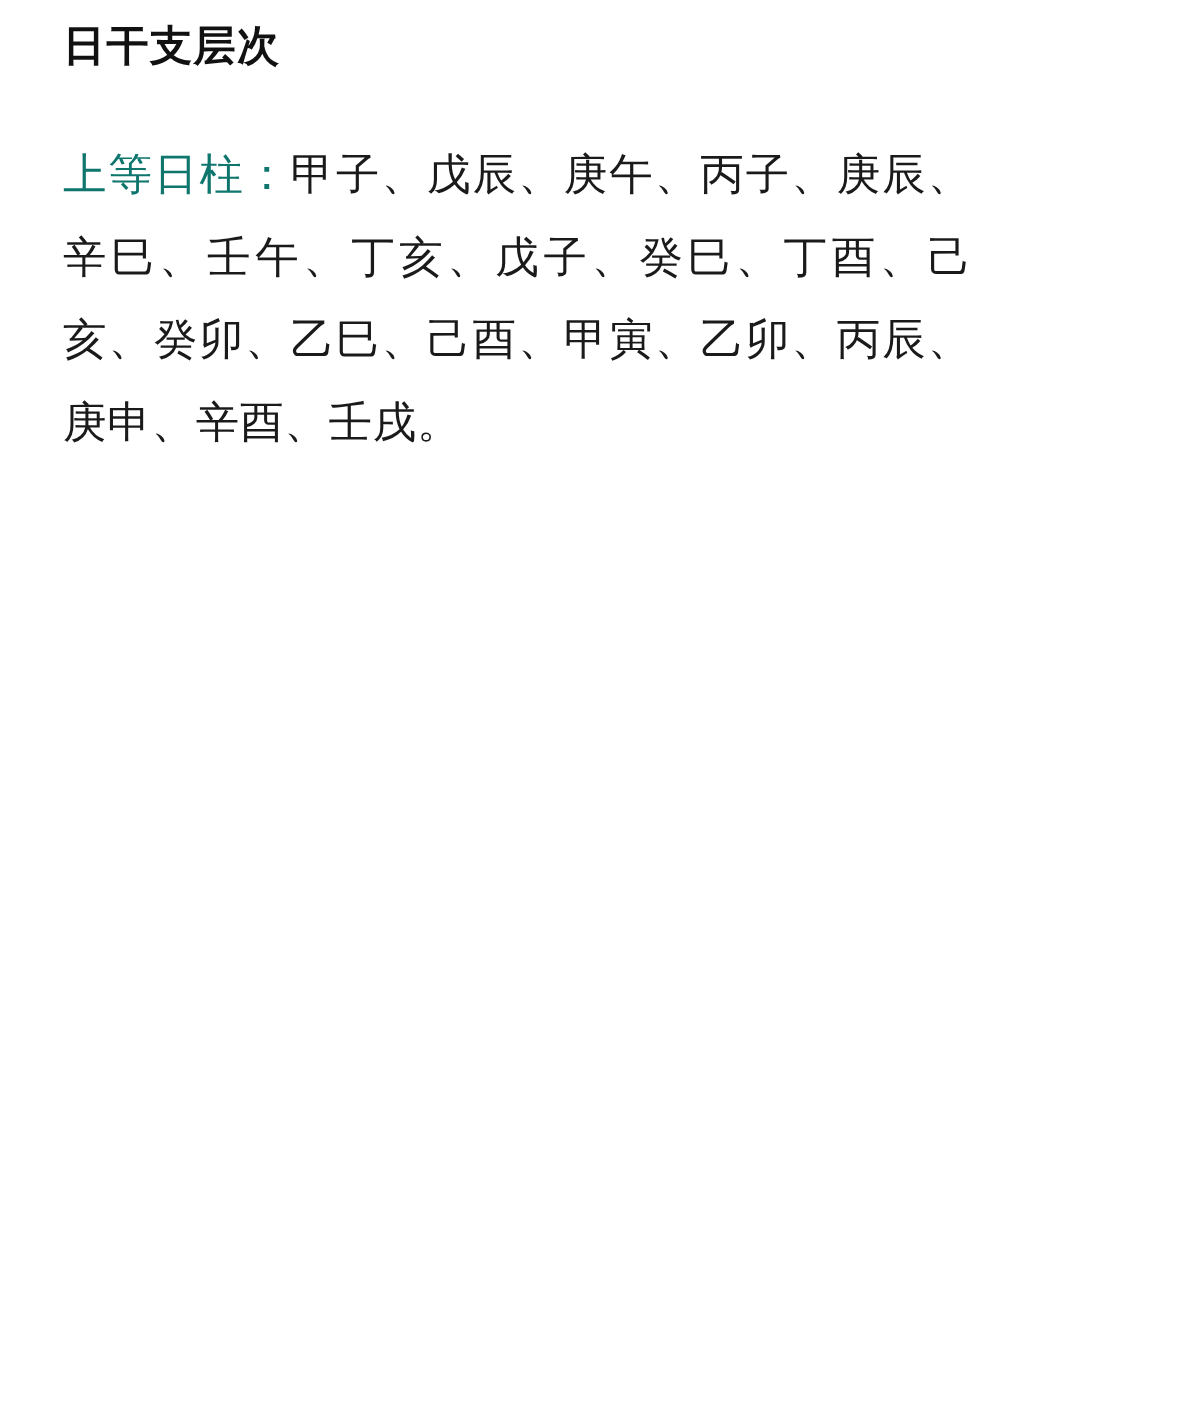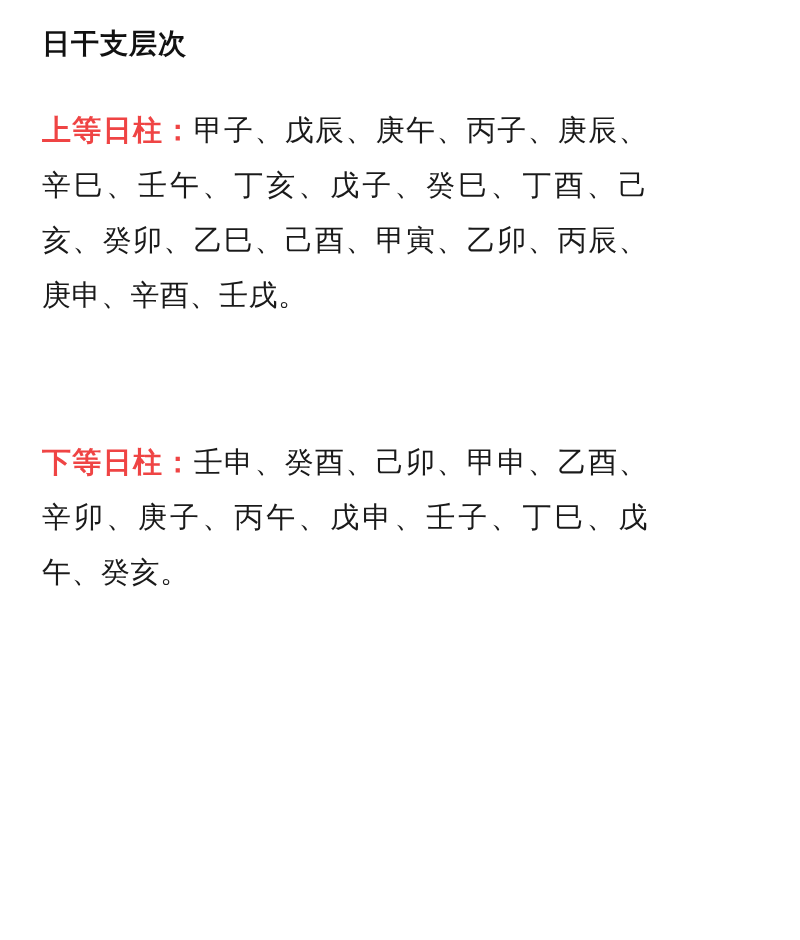--- a/index.html
+++ b/index.html
@@ -11,21 +11,21 @@
     height: 940px;
     background: #ffffff;
     font-family: "Liberation Sans", "DejaVu Sans", sans-serif;
     color: #1a1a1a;
     overflow: hidden;
   }
   .page {
     box-sizing: border-box;
     width: 688px;
     height: 940px;
-    padding: 16px 40px 0 42px;
+    padding: 3px 40px 0 42px;
   }
   .doc-title {
     font-size: 28px;
     font-weight: bold;
     letter-spacing: 1px;
     line-height: 1.4;
     margin: 8px 0 0 0;
     color: #111111;
   }
   .section {
@@ -39,36 +39,33 @@
   }
   .para {
     font-size: 29px;
     line-height: 55px;
     letter-spacing: 0.5px;
     color: #1a1a1a;
     text-align: justify;
     word-break: break-all;
   }
   .label {
-    font-weight: bold;
-    color: #ef4444;
+    font-weight: normal;
+    color: #0f766e;
   }
   .body-text {
     font-weight: normal;
   }
 </style>
 </head>
 <body>
 
 <div class="page">
 
   <h1 class="doc-title">日干支层次</h1>
 
   <div class="section section-top">
     <p class="para"><span class="label">上等日柱：</span><span class="body-text">甲子、戊辰、庚午、丙子、庚辰、辛巳、壬午、丁亥、戊子、癸巳、丁酉、己亥、癸卯、乙巳、己酉、甲寅、乙卯、丙辰、庚申、辛酉、壬戌。</span></p>
   </div>
 
 
-  <div class="section section-low">
-    <p class="para"><span class="label">下等日柱：</span><span class="body-text">壬申、癸酉、己卯、甲申、乙酉、辛卯、庚子、丙午、戊申、壬子、丁巳、戊午、癸亥。</span></p>
-  </div>
 
 </div>
 
 </body></html>

